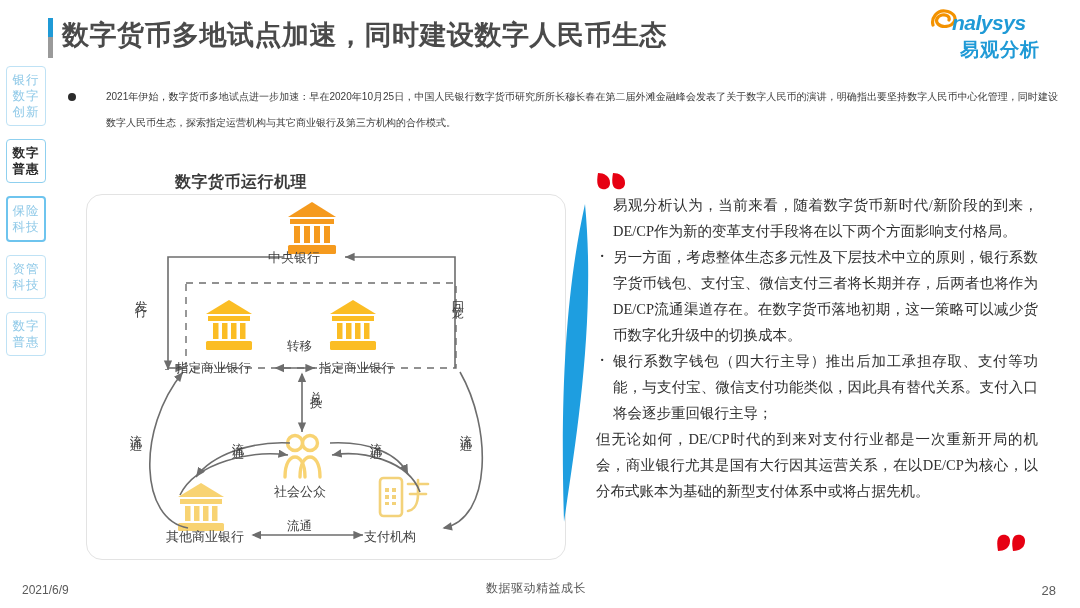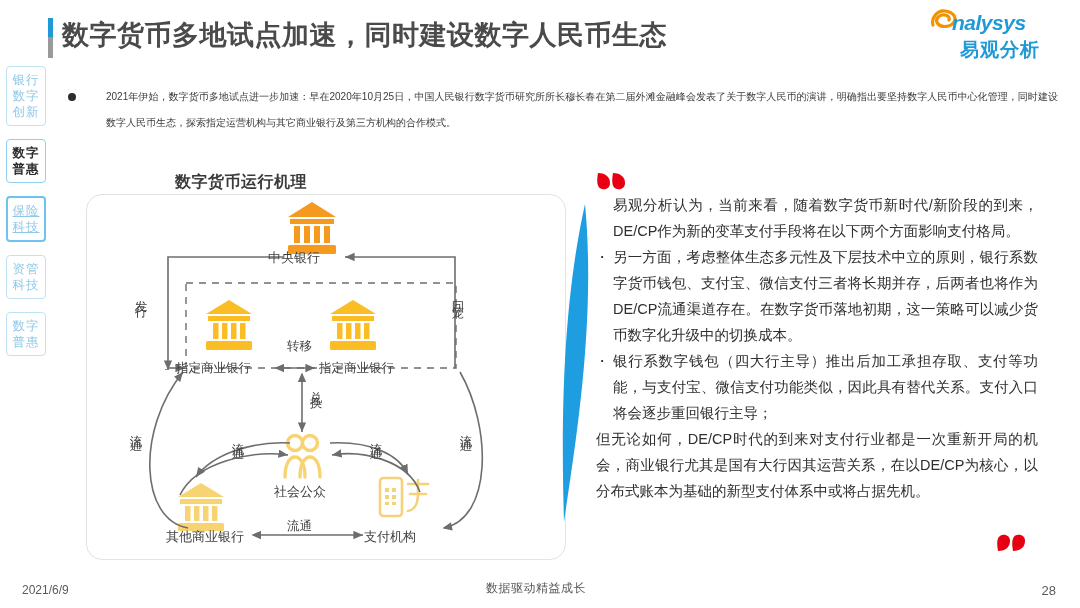--- a/index.html
+++ b/index.html
@@ -59,21 +59,20 @@
     padding: 5px 2px;
     letter-spacing: 1px;
   }
   .side-item.active {
     color: #2b2b2b; font-weight: bold;
     border-color: #8fd0ef;
   }
   .side-item.highlight {
     border: 2px solid #6ec4ee;
     color: #8fc9e8;
-    text-decoration: underline;
   }
 
   
   .bullet-row {
     position: absolute; left: 68px; top: 84px; width: 990px;
     display: flex; align-items: flex-start;
   }
   .bullet-dot {
     width: 8px; height: 8px; border-radius: 50%;
     background: #2b2b2b; margin-top: 9px; flex: 0 0 8px;
@@ -125,21 +124,21 @@
     letter-spacing: 5px; font-size: 12.5px;
   }
 
   
   .leaf { position: absolute; left: 556px; top: 200px; width: 46px; height: 330px; }
 
   
   .quote-open { position: absolute; left: 596px; top: 170px; width: 34px; height: 22px; }
   .quote-close { position: absolute; left: 996px; top: 532px; width: 34px; height: 22px; }
 
-  .rt-col { position: absolute; left: 596px; top: 192px; width: 442px; }
+  .rt-col { position: absolute; left: 596px; top: 192px; width: 442px; font-family: Liberation Serif, serif; }
   .rt-para {
     font-size: 14.5px; line-height: 26px; color: #2f2f2f;
     text-align: justify; text-justify: inter-ideograph;
     padding-left: 17px;
   }
   .rt-bullet {
     position: relative;
     font-size: 14.5px; line-height: 26px; color: #2f2f2f;
     text-align: justify; text-justify: inter-ideograph;
     padding-left: 17px;

